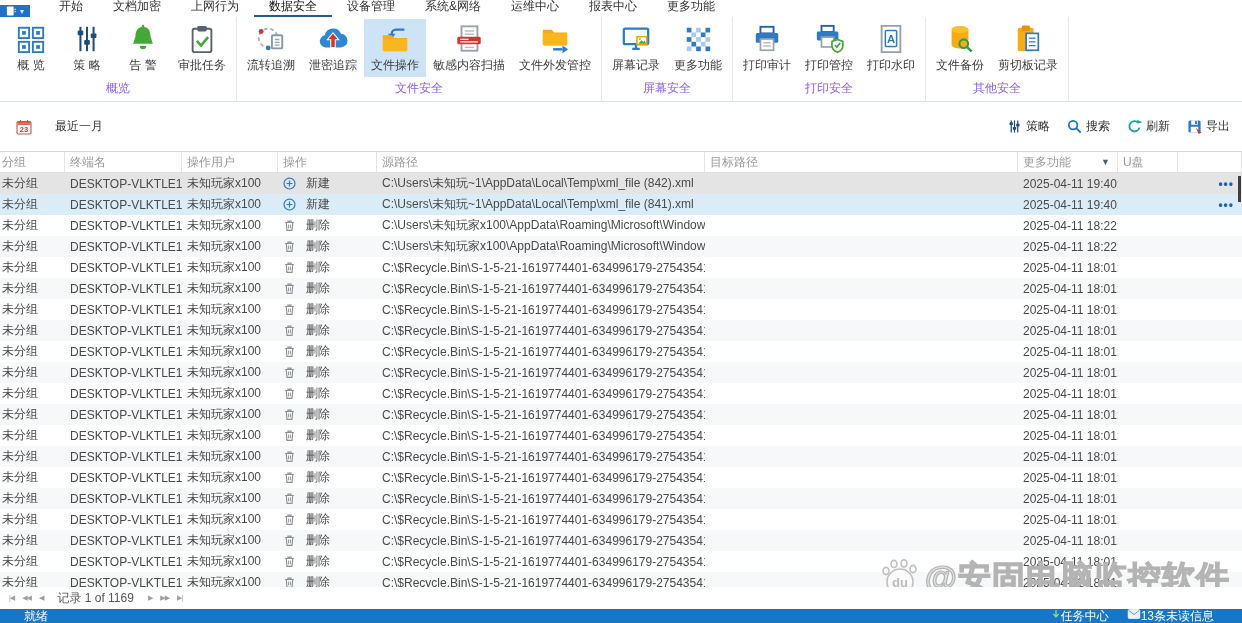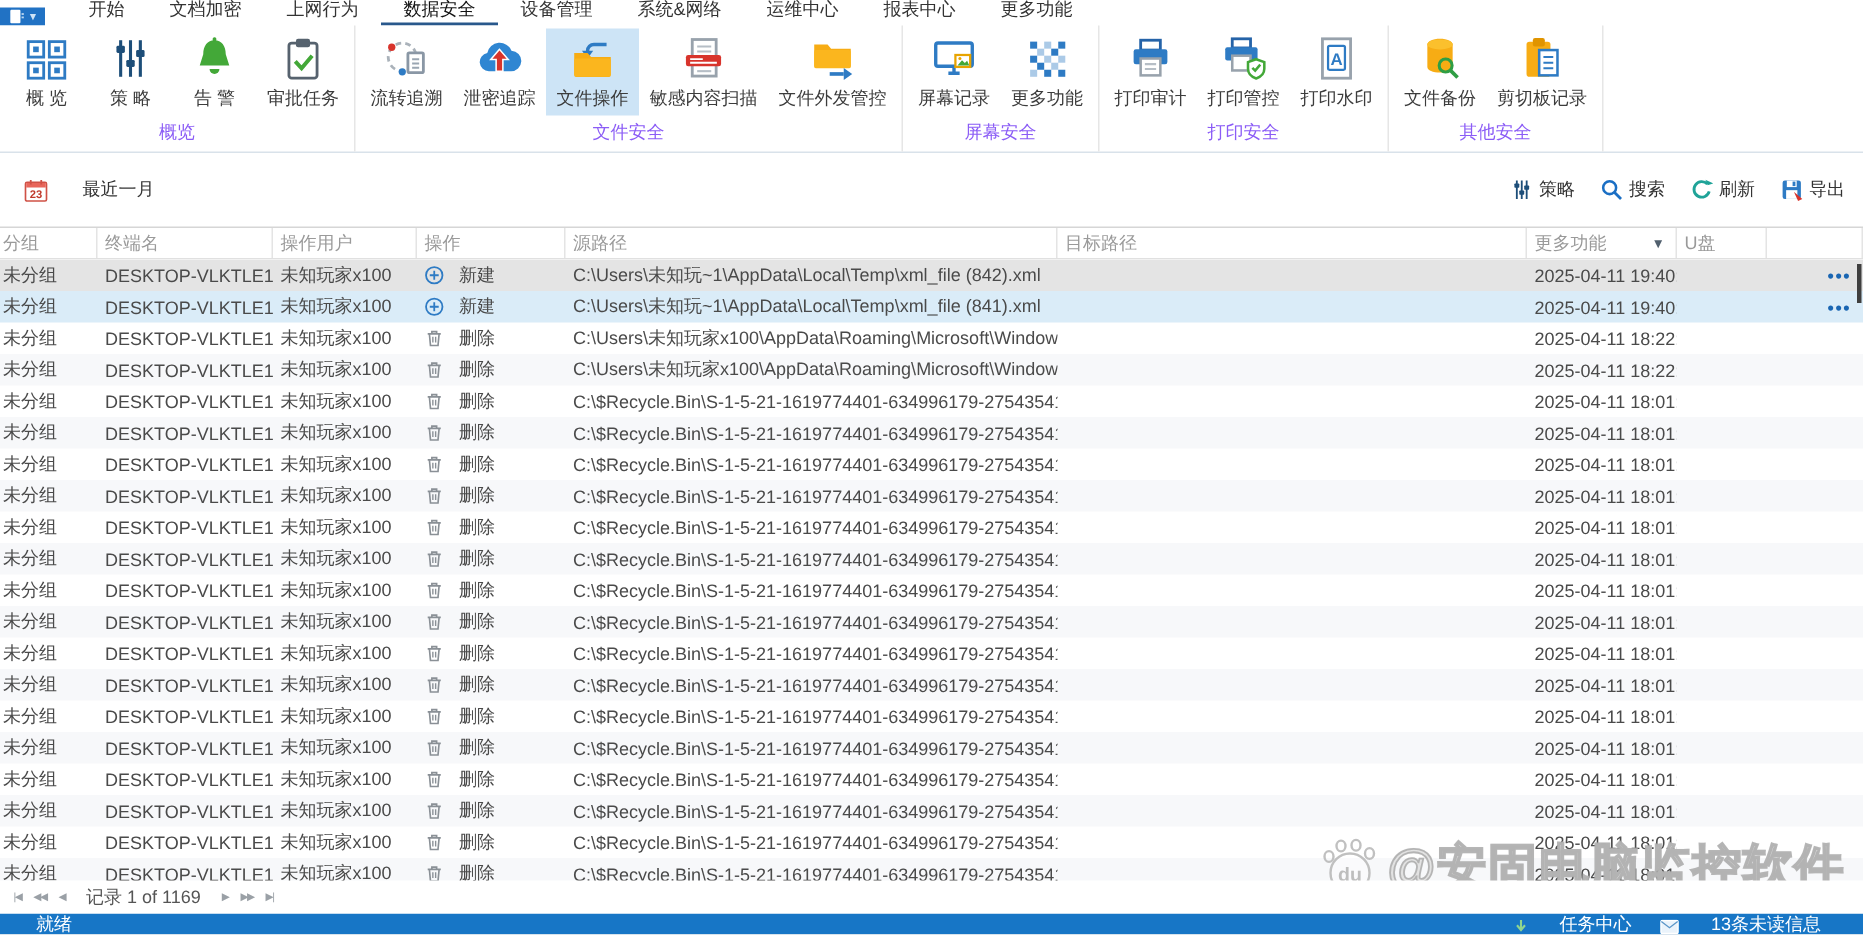--- a/index.html
+++ b/index.html
@@ -55,21 +55,21 @@
   .scroll-thumb{position:absolute;right:1px;top:176px;width:3px;height:26px;background:#3f3f3f;z-index:9}
 
   
   .pager{position:absolute;left:0;right:0;bottom:14px;height:22px;background:#fff;display:flex;align-items:center;padding-left:5px;z-index:7;box-sizing:border-box}
   .pager .nav{font-size:7px;color:#9aa0a6;padding:0 4px;cursor:pointer;letter-spacing:-1px}
   .pager .plabel{font-size:12px;color:#555;margin:0 10px;white-space:nowrap}
 
   
   .statusbar{position:absolute;left:0;right:0;bottom:0;height:14px;background:#1776c6;color:#fff;display:flex;align-items:center;font-size:12px;padding:0 24px;box-sizing:border-box}
   .statusbar .right{margin-left:auto;display:flex;align-items:center;gap:18px;padding-right:4px}
-  .status-item{display:flex;align-items:flex-end;gap:21px;line-height:14px}
+  .status-item{display:flex;align-items:flex-start;gap:0;line-height:14px}
 
   
   .watermark{position:absolute;right:12px;bottom:22px;display:flex;align-items:center;gap:4px;z-index:6;pointer-events:none}
   .watermark-text{font-size:33px;font-weight:bold;letter-spacing:1px;color:rgba(255,255,255,.45);
     -webkit-text-stroke:1.2px rgba(170,170,170,.85);text-shadow:0 0 1px #c9c9c9}
 </style>
 </head>
 <body>
 
 <div class="window">

